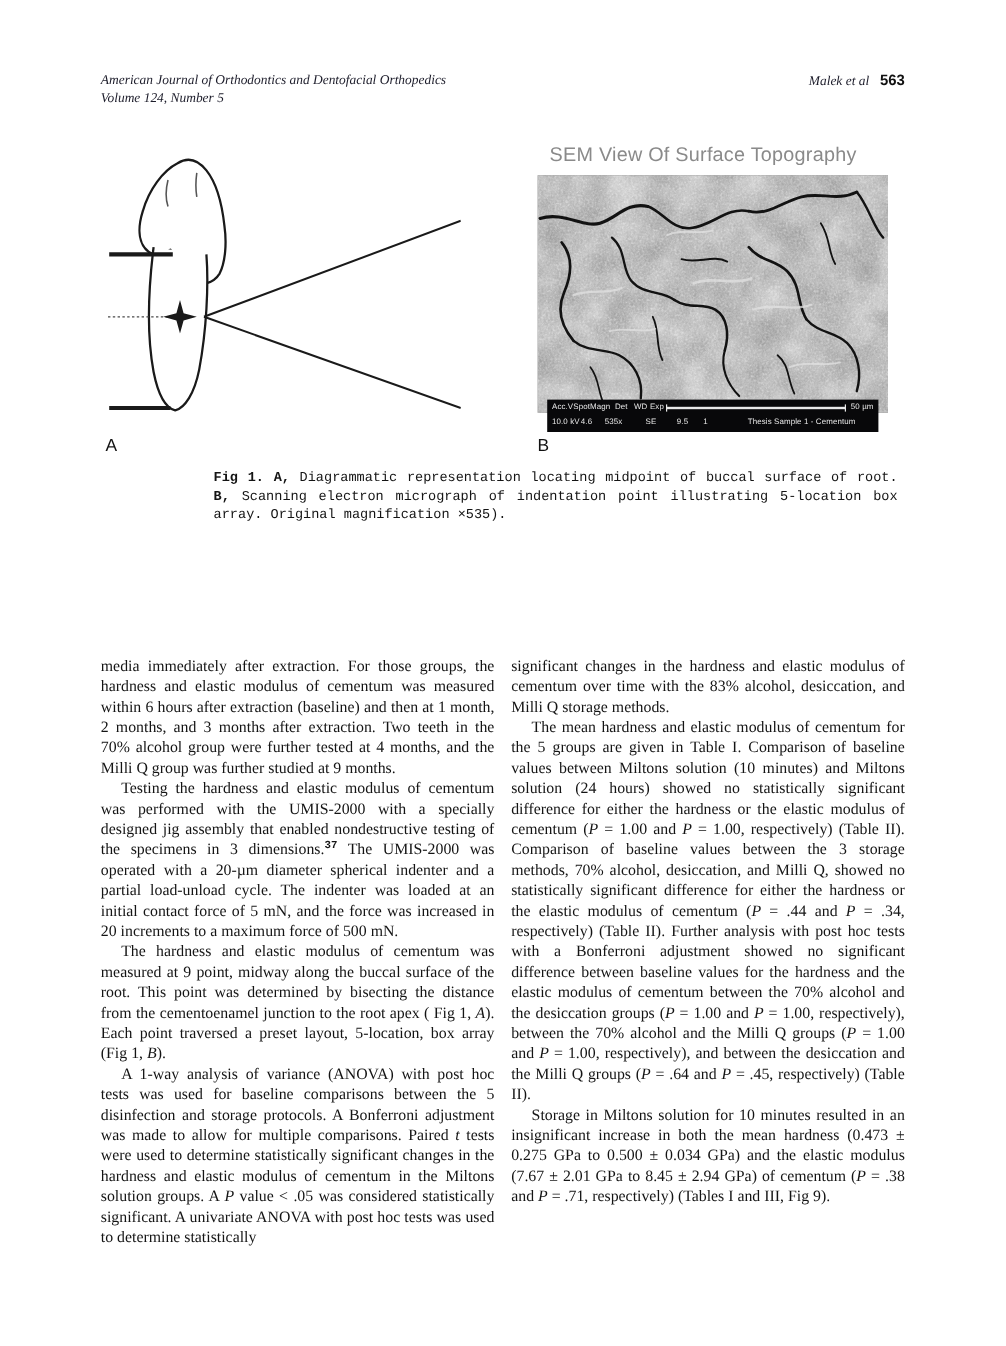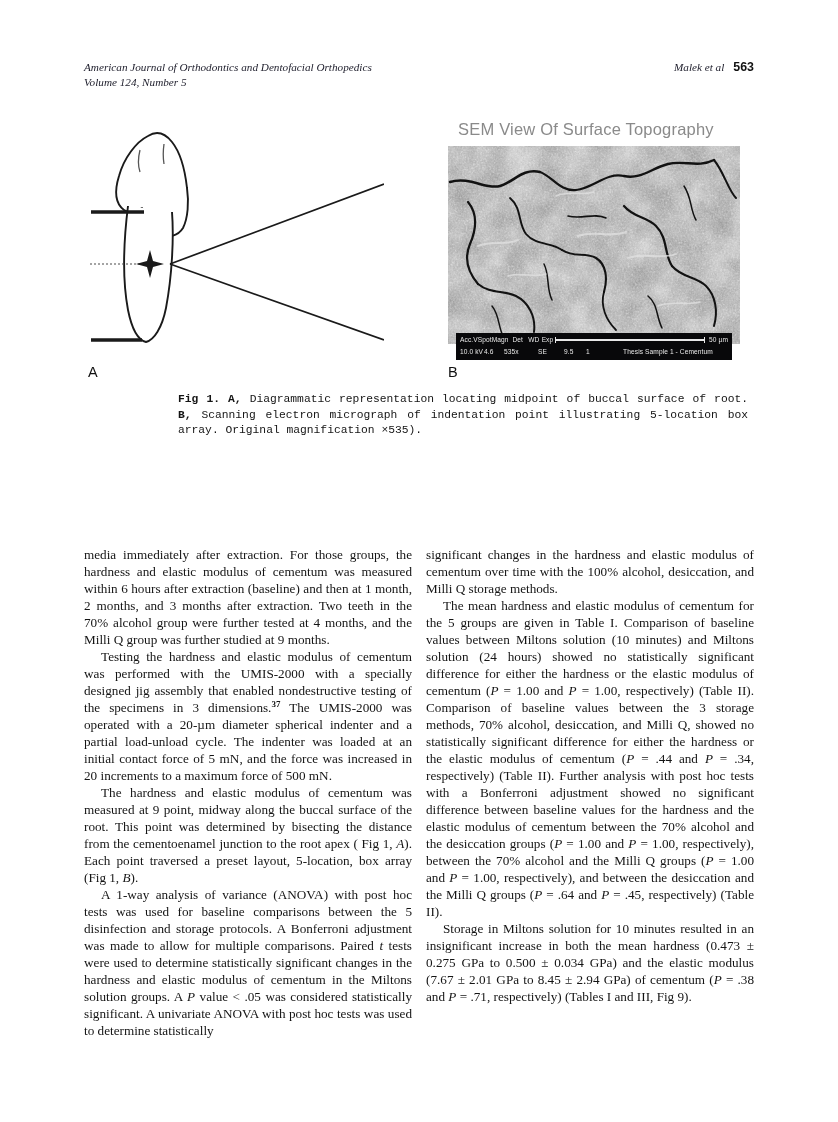--- a/index.html
+++ b/index.html
@@ -231,20 +231,21 @@
     color: #111;
     margin: 13px 0 6px 0;
     text-indent: 0;
     text-align: left;
   }
   sup {
     font-size: 0.68em;
     vertical-align: super;
     line-height: 0;
     font-weight: bold;
+    font-family: Liberation Mono, monospace;
   }
   i { font-style: italic; }
 </style>
 </head>
 <body>
 
 <div class="page">
 
   <div class="running-head">
     <div class="rh-left">
@@ -388,21 +389,21 @@
   </div>
 
   <div class="col col-left">
     <p class="noindent">media immediately after extraction. For those groups, the hardness and elastic modulus of cementum was measured within 6 hours after extraction (baseline) and then at 1 month, 2 months, and 3 months after extraction. Two teeth in the 70% alcohol group were further tested at 4 months, and the Milli Q group was further studied at 9 months.</p>
     <p><span>Testing the hardness and elastic modulus of cementum was performed with the UMIS-2000 with a specially designed jig assembly that enabled nondestructive testing of the specimens in 3 dimensions.</span><sup>37</sup><span> The UMIS-2000 was operated with a 20-µm diameter spherical indenter and a partial load-unload cycle. The indenter was loaded at an initial contact force of 5 mN, and the force was increased in 20 increments to a maximum force of 500 mN.</span></p>
     <p><span>The hardness and elastic modulus of cementum was measured at 9 point, midway along the buccal surface of the root. This point was determined by bisecting the distance from the cementoenamel junction to the root apex ( Fig 1, </span><i>A</i><span>). Each point traversed a preset layout, 5-location, box array (Fig 1, </span><i>B</i><span>).</span></p>
     <p><span>A 1-way analysis of variance (ANOVA) with post hoc tests was used for baseline comparisons between the 5 disinfection and storage protocols. A Bonferroni adjustment was made to allow for multiple comparisons. Paired </span><i>t</i><span> tests were used to determine statistically significant changes in the hardness and elastic modulus of cementum in the Miltons solution groups. A </span><i>P</i><span> value &lt; .05 was considered statistically significant. A univariate ANOVA with post hoc tests was used to determine statistically</span></p>
   </div>
 
   <div class="col col-right">
-    <p class="noindent">significant changes in the hardness and elastic modulus of cementum over time with the 100% alcohol, desiccation, and Milli Q storage methods.</p>
+    <p class="noindent">significant changes in the hardness and elastic modulus of cementum over time with the 83% alcohol, desiccation, and Milli Q storage methods.</p>
 
 
     <p><span>The mean hardness and elastic modulus of cementum for the 5 groups are given in Table I. Comparison of baseline values between Miltons solution (10 minutes) and Miltons solution (24 hours) showed no statistically significant difference for either the hardness or the elastic modulus of cementum (</span><i>P</i><span> = 1.00 and </span><i>P</i><span> = 1.00, respectively) (Table II). Comparison of baseline values between the 3 storage methods, 70% alcohol, desiccation, and Milli Q, showed no statistically significant difference for either the hardness or the elastic modulus of cementum (</span><i>P</i><span> = .44 and </span><i>P</i><span> = .34, respectively) (Table II). Further analysis with post hoc tests with a Bonferroni adjustment showed no significant difference between baseline values for the hardness and the elastic modulus of cementum between the 70% alcohol and the desiccation groups (</span><i>P</i><span> = 1.00 and </span><i>P</i><span> = 1.00, respectively), between the 70% alcohol and the Milli Q groups (</span><i>P</i><span> = 1.00 and </span><i>P</i><span> = 1.00, respectively), and between the desiccation and the Milli Q groups (</span><i>P</i><span> = .64 and </span><i>P</i><span> = .45, respectively) (Table II).</span></p>
 
     <p><span>Storage in Miltons solution for 10 minutes resulted in an insignificant increase in both the mean hardness (0.473 ± 0.275 GPa to 0.500 ± 0.034 GPa) and the elastic modulus (7.67 ± 2.01 GPa to 8.45 ± 2.94 GPa) of cementum (</span><i>P</i><span> = .38 and </span><i>P</i><span> = .71, respectively) (Tables I and III, Fig 9).</span></p>
   </div>
 
 </div>
 
 </body></html>

